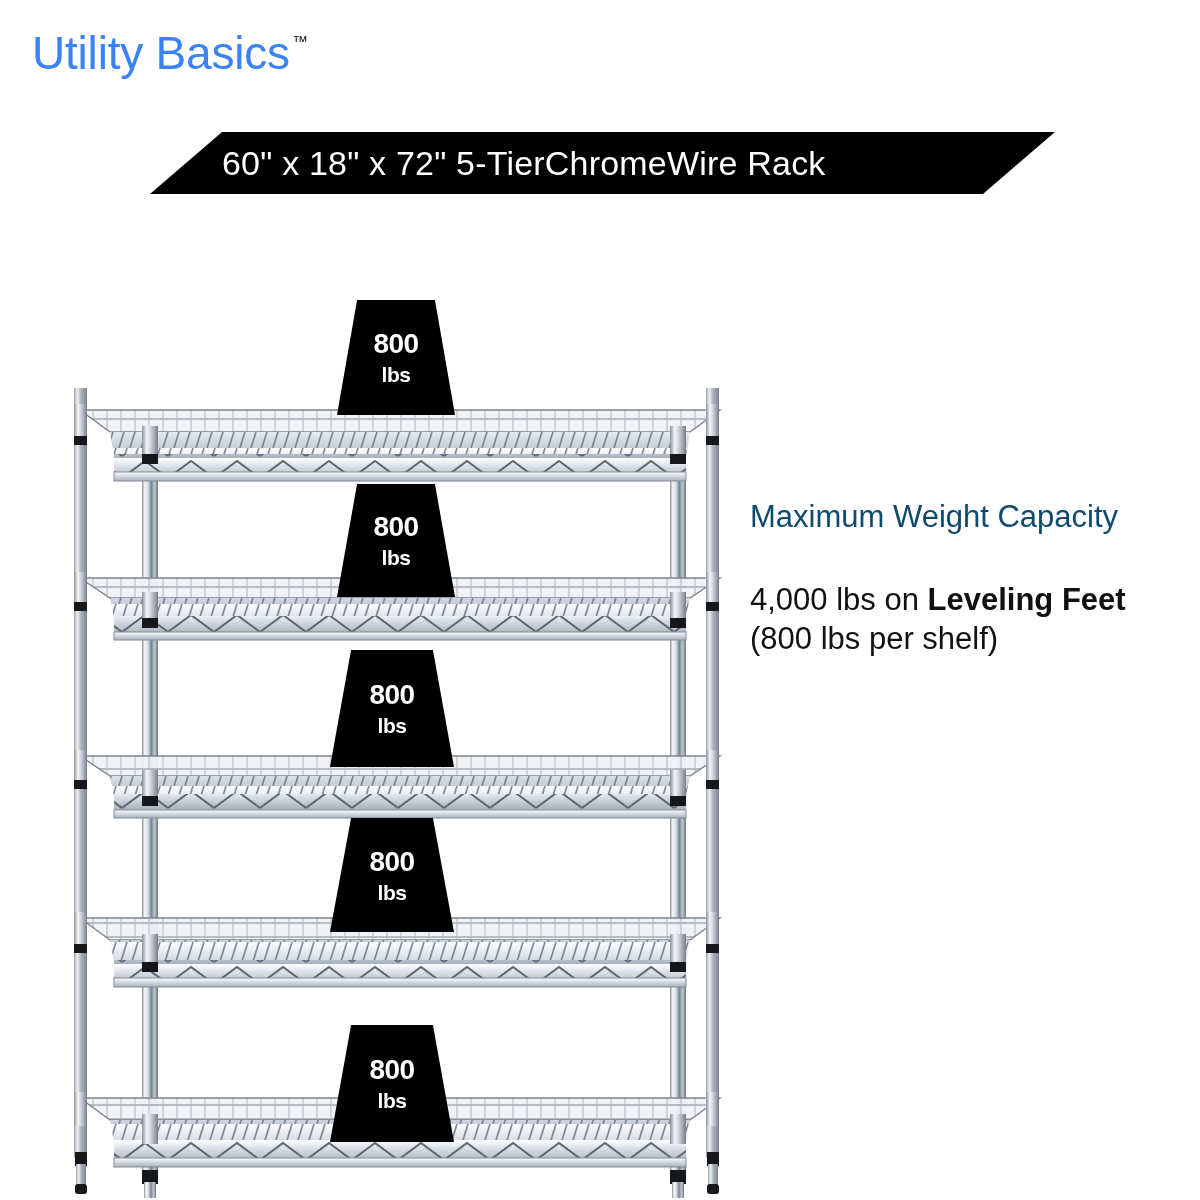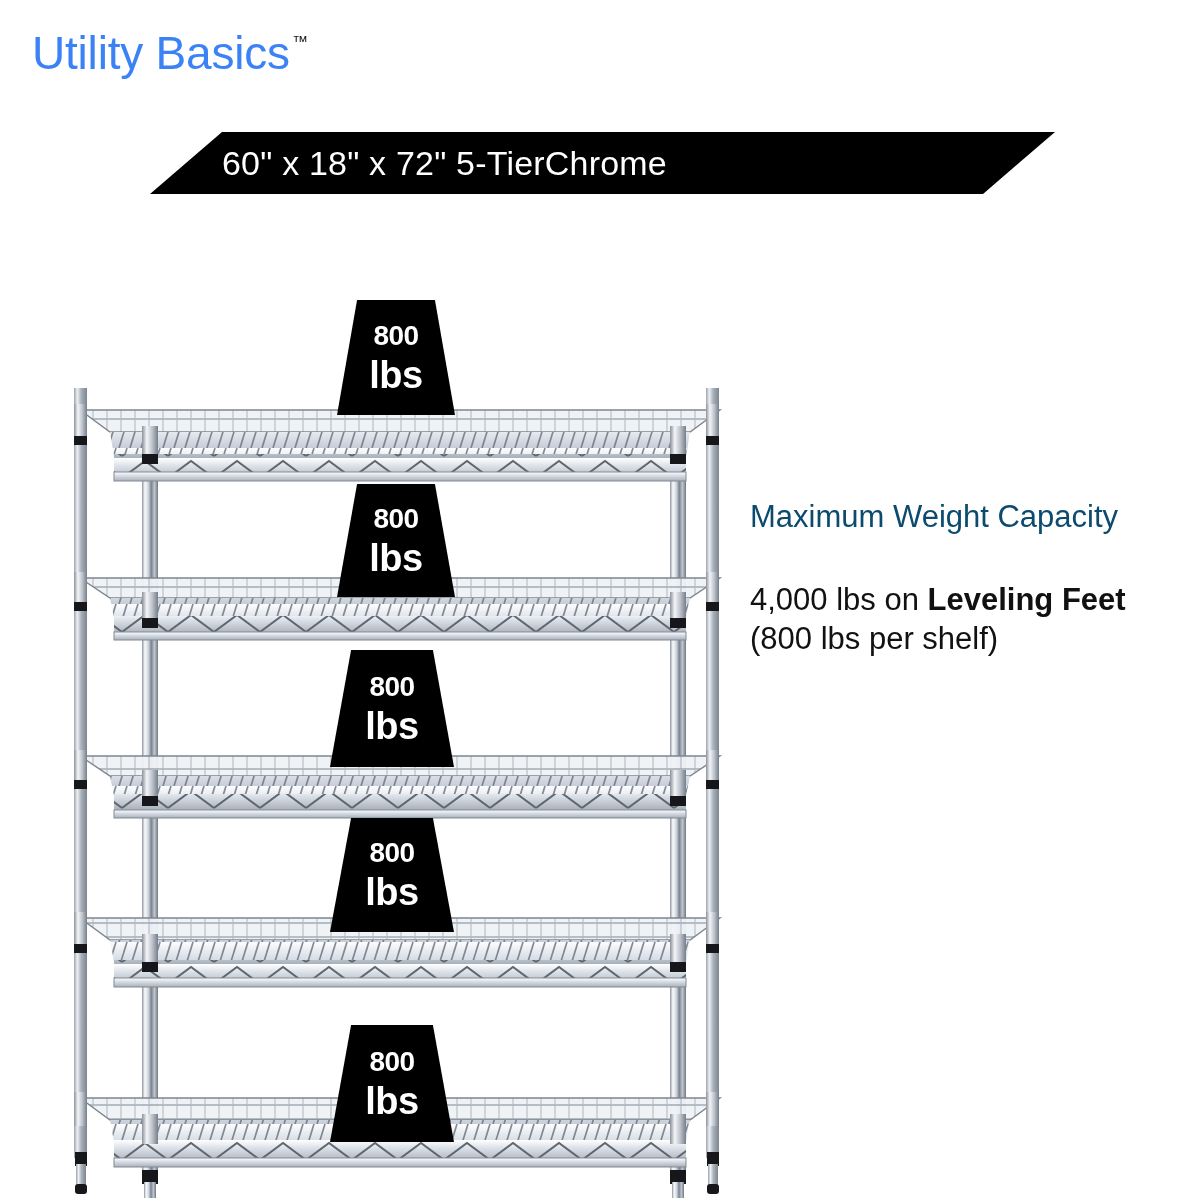--- a/index.html
+++ b/index.html
@@ -124,35 +124,36 @@
     inset: 0;
     display: flex;
     flex-direction: column;
     align-items: center;
     justify-content: center;
     gap: 6px;
     font-weight: 700;
     line-height: 1;
   }
   .badge .badge-value { font-size: 28px; letter-spacing: -0.5px; }
-  .badge .badge-unit  { font-size: 38px; letter-spacing: -0.5px; }
+  .badge .badge-unit  { font-size: 21px; letter-spacing: -0.5px; }
 </style>
 </head>
 <body>
 
 <div id="brand">
   <span class="brand-name">Utility Basics</span>
   <span class="brand-tm">™</span>
 </div>
 
 <div id="banner">
   <div class="banner-shape"></div>
   <div class="banner-text">
     <span>60" x 18" x 72" 5-Tier </span>
       <b>Chrome</b>
+      <span> Wire Rack</span>
   </div>
 </div>
 
 <div id="rack">
   <svg width="720" height="830" viewBox="0 0 720 830" xmlns="http://www.w3.org/2000/svg">
     <defs>
       <linearGradient id="postGrad" x1="0" y1="0" x2="1" y2="0">
         <stop offset="0%" stop-color="#8D949E"></stop>
         <stop offset="18%" stop-color="#FAFBFC"></stop>
         <stop offset="40%" stop-color="#CFD5DD"></stop>

